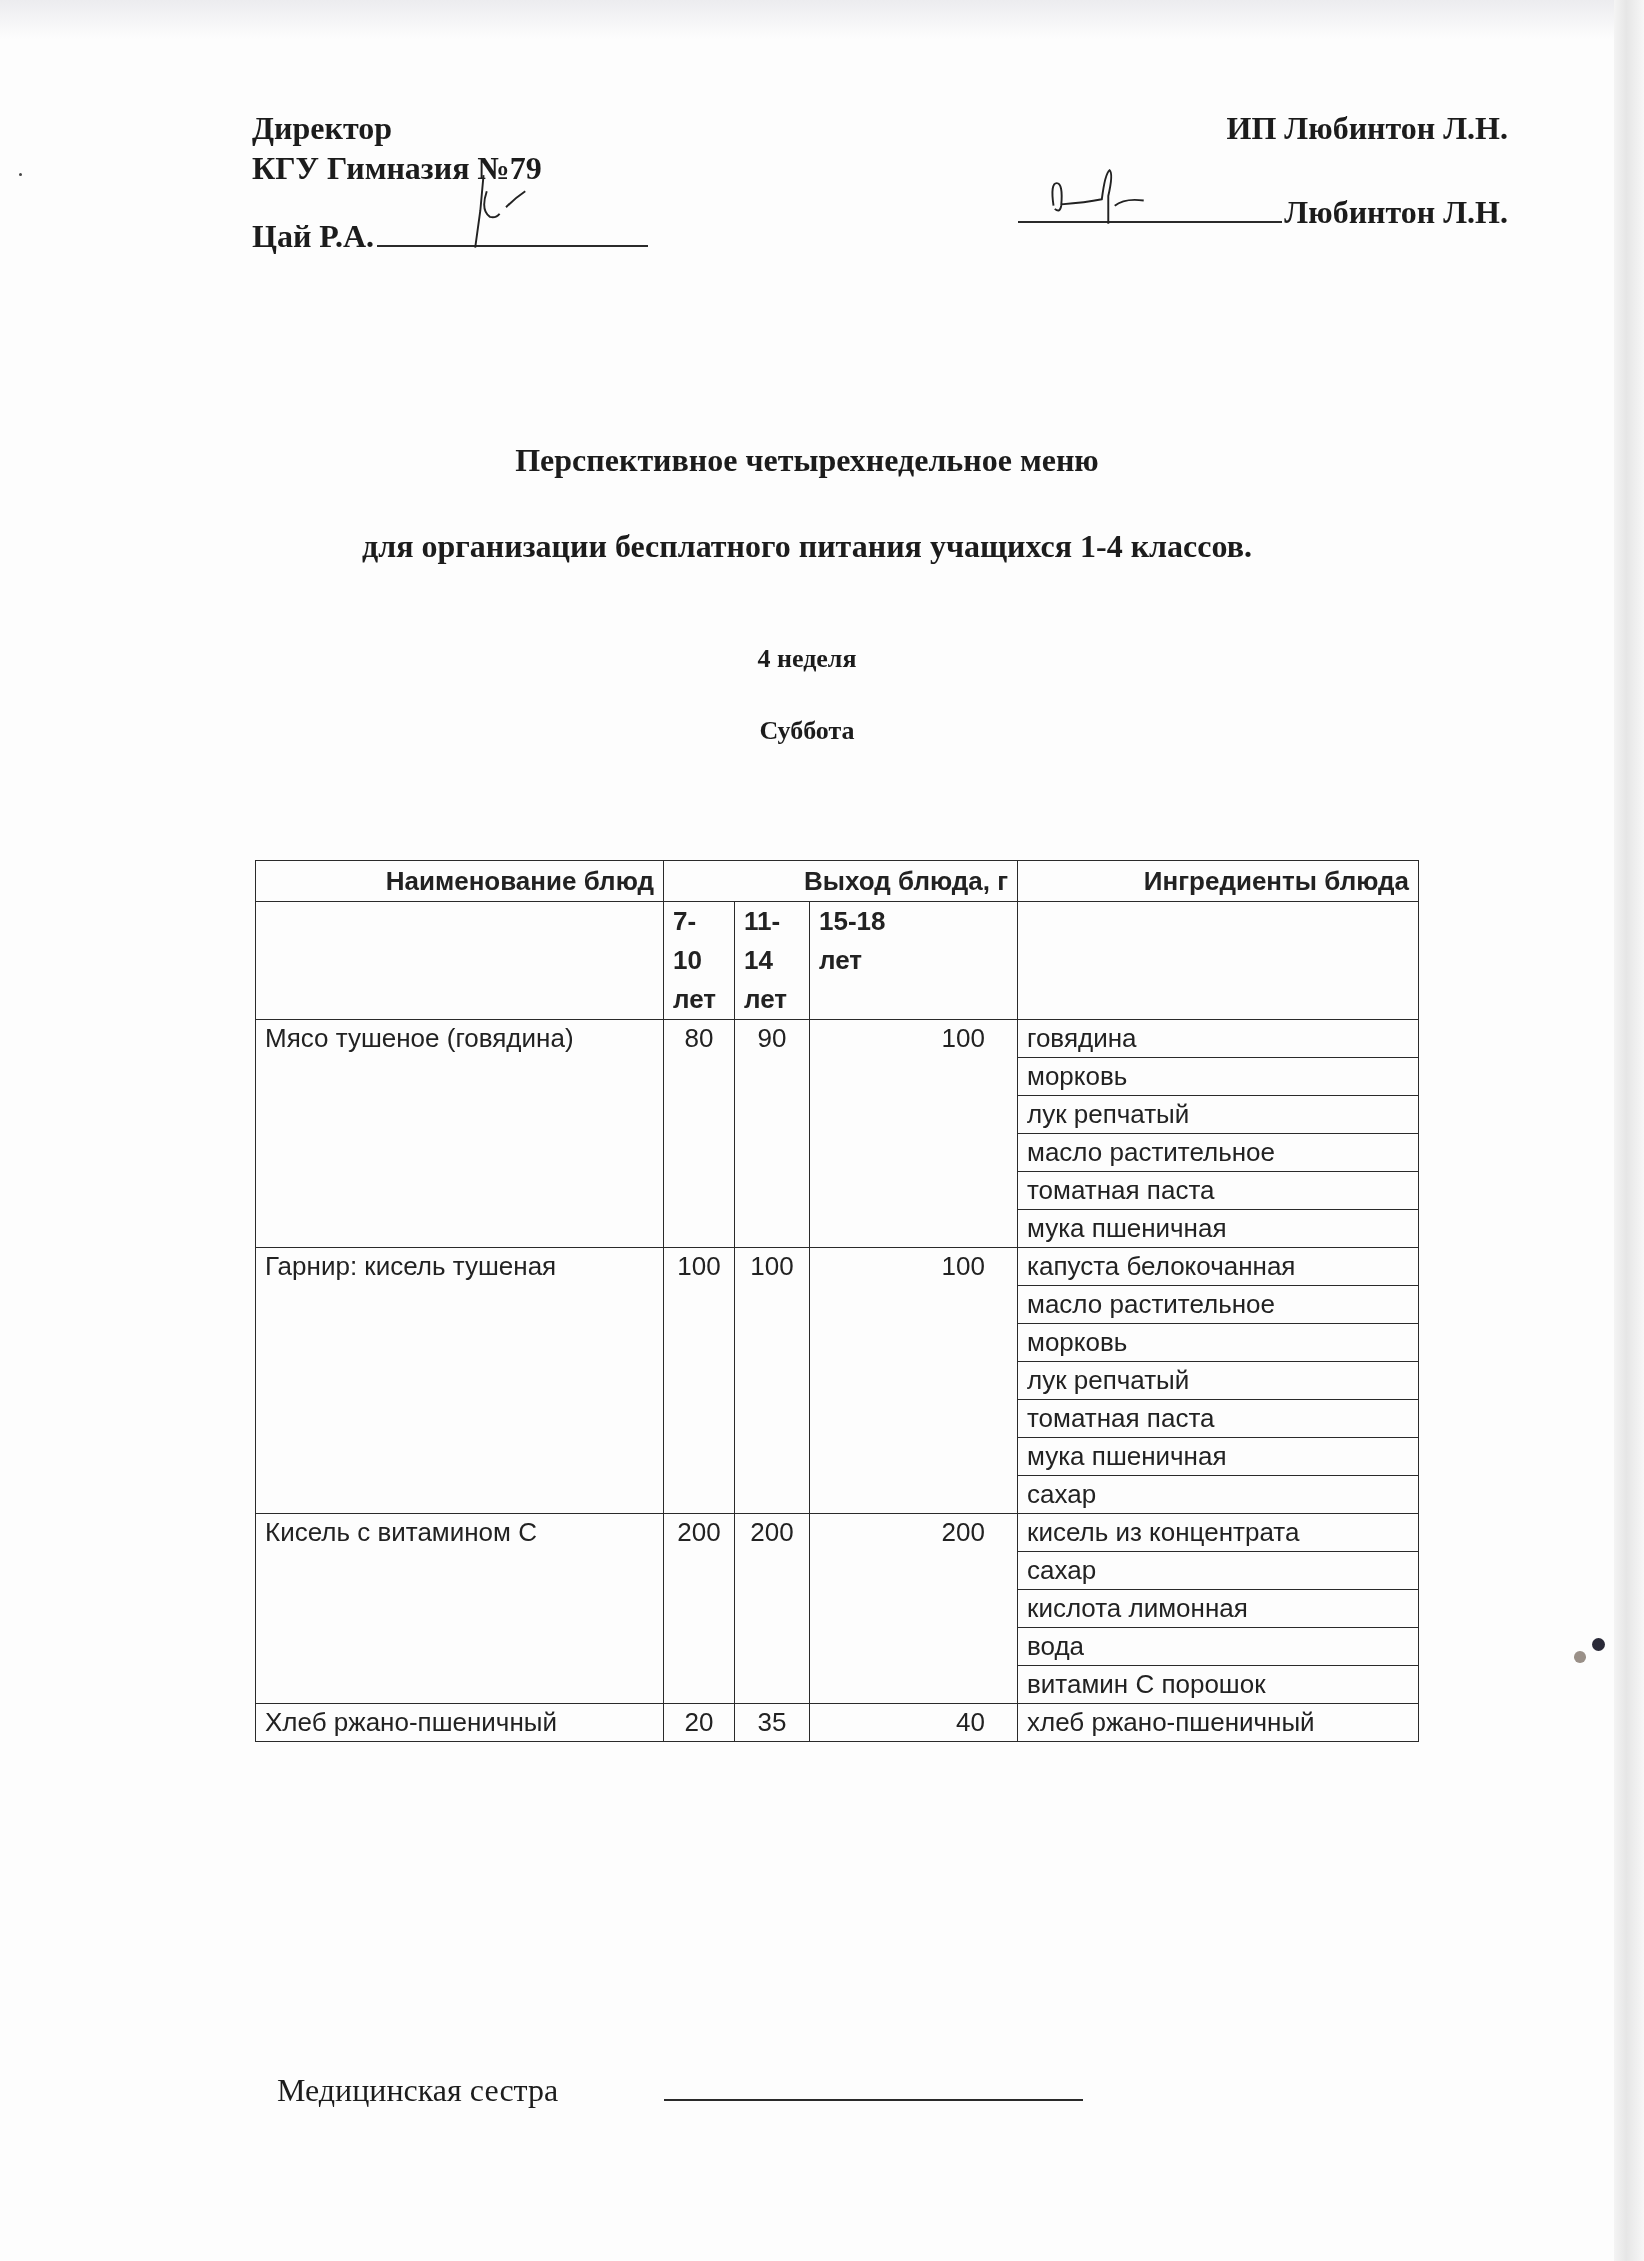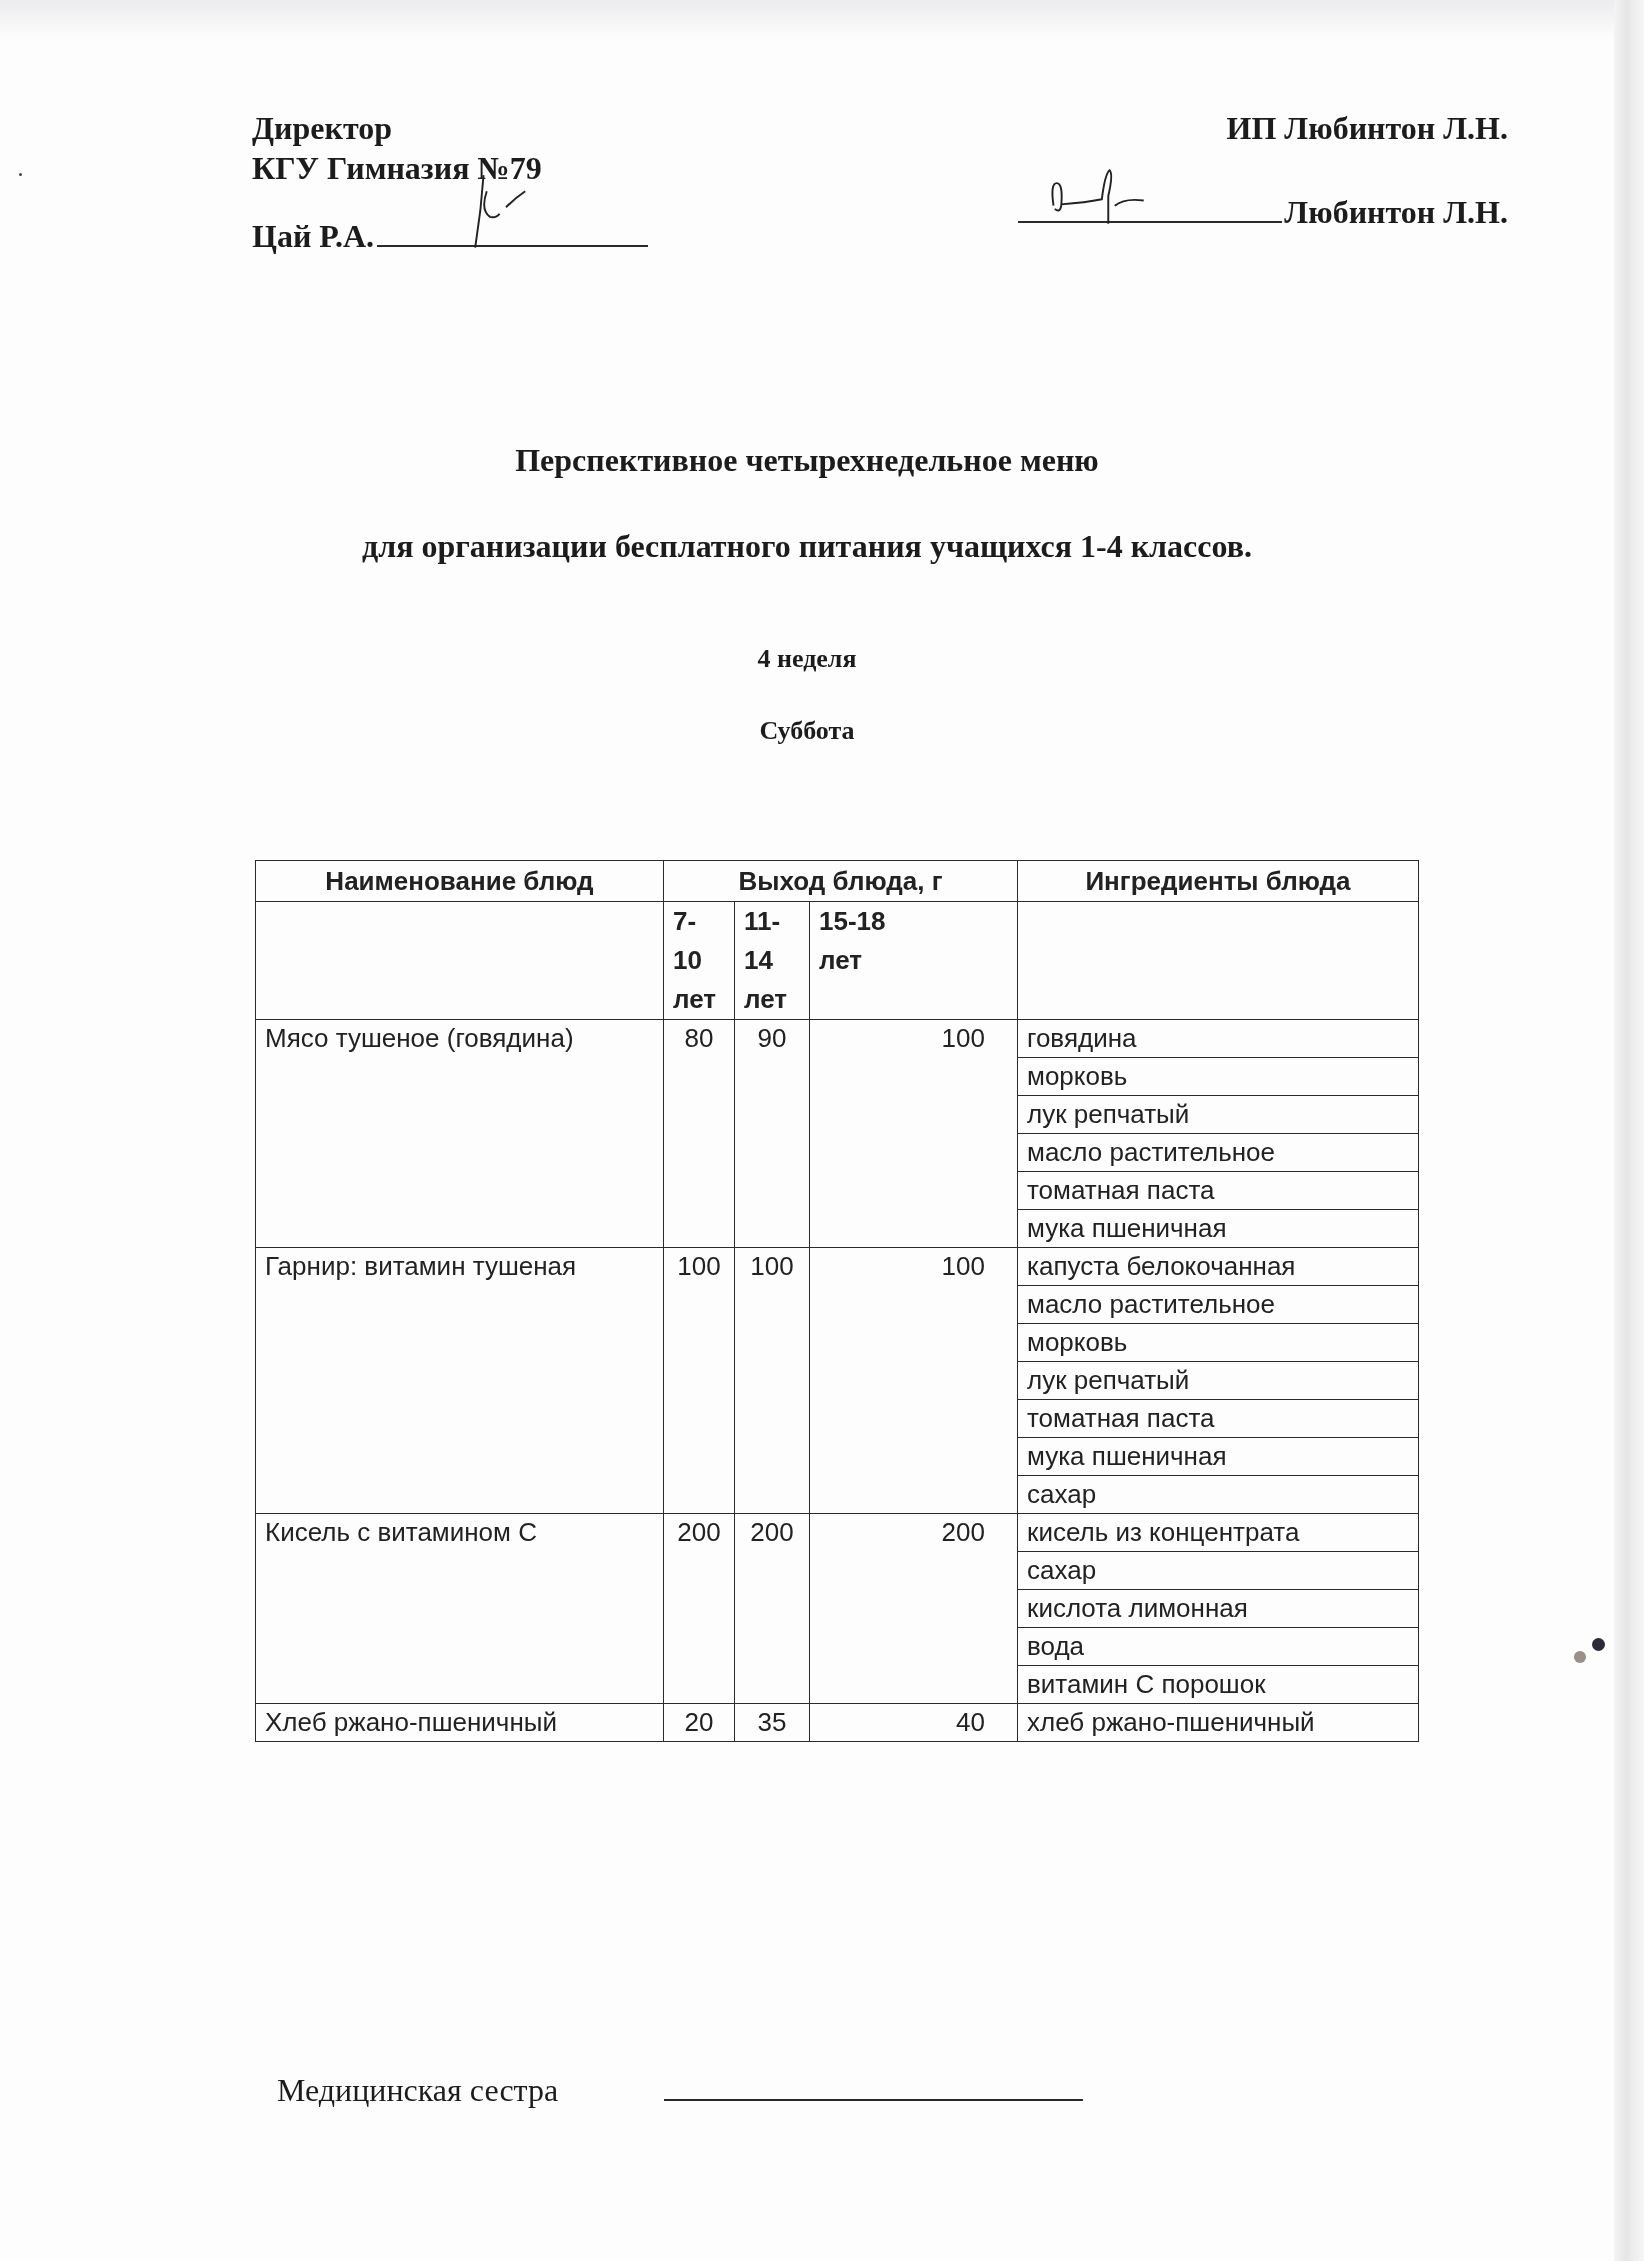--- a/index.html
+++ b/index.html
@@ -30,21 +30,21 @@
 
   table.menu {
     position:absolute; left:255px; top:860px;
     border-collapse:collapse;
     font-family:"Liberation Sans", sans-serif;
     font-size:26px; color:#222;
   }
   table.menu td, table.menu th {
     border:1.9px solid #2a2a2a; padding:0 9px; vertical-align:top;
   }
-  table.menu th { font-weight:bold; height:40px; vertical-align:middle; text-align:center;margin-top:45px; }
+  table.menu th { font-weight:bold; height:40px; vertical-align:middle; text-align:right;margin-top:45px; }
   .subhead td { font-weight:bold; height:77px; line-height:39px; }
   .c-name { width:408px; }
   .c-a { width:71px; }
   .c-b { width:75px; }
   .c-c { width:208px; }
   .c-ing { width:401px; }
   .num { text-align:center; }
   .num-r { text-align:right; padding-right:32px !important; }
   .ing { height:37px; line-height:37px; padding:0 9px;margin-top:8px; }
   .dish-cell { line-height:37px; }
@@ -127,21 +127,21 @@
         <td class="ing">масло растительное</td>
       </tr>
   <tr>
         <td class="ing">томатная паста</td>
       </tr>
   <tr>
         <td class="ing">мука пшеничная</td>
       </tr>
 
   <tr>
-    <td rowspan="7" class="dish-cell">Гарнир: витамин тушеная</td>
+    <td rowspan="7" class="dish-cell">Гарнир: кисель тушеная</td>
     <td rowspan="7" class="num dish-cell">100</td>
     <td rowspan="7" class="num dish-cell">100</td>
     <td rowspan="7" class="num num-r dish-cell">100</td>
     <td class="ing">капуста белокочанная</td>
   </tr>
   <tr>
         <td class="ing">масло растительное</td>
       </tr>
   <tr>
         <td class="ing">морковь</td>

